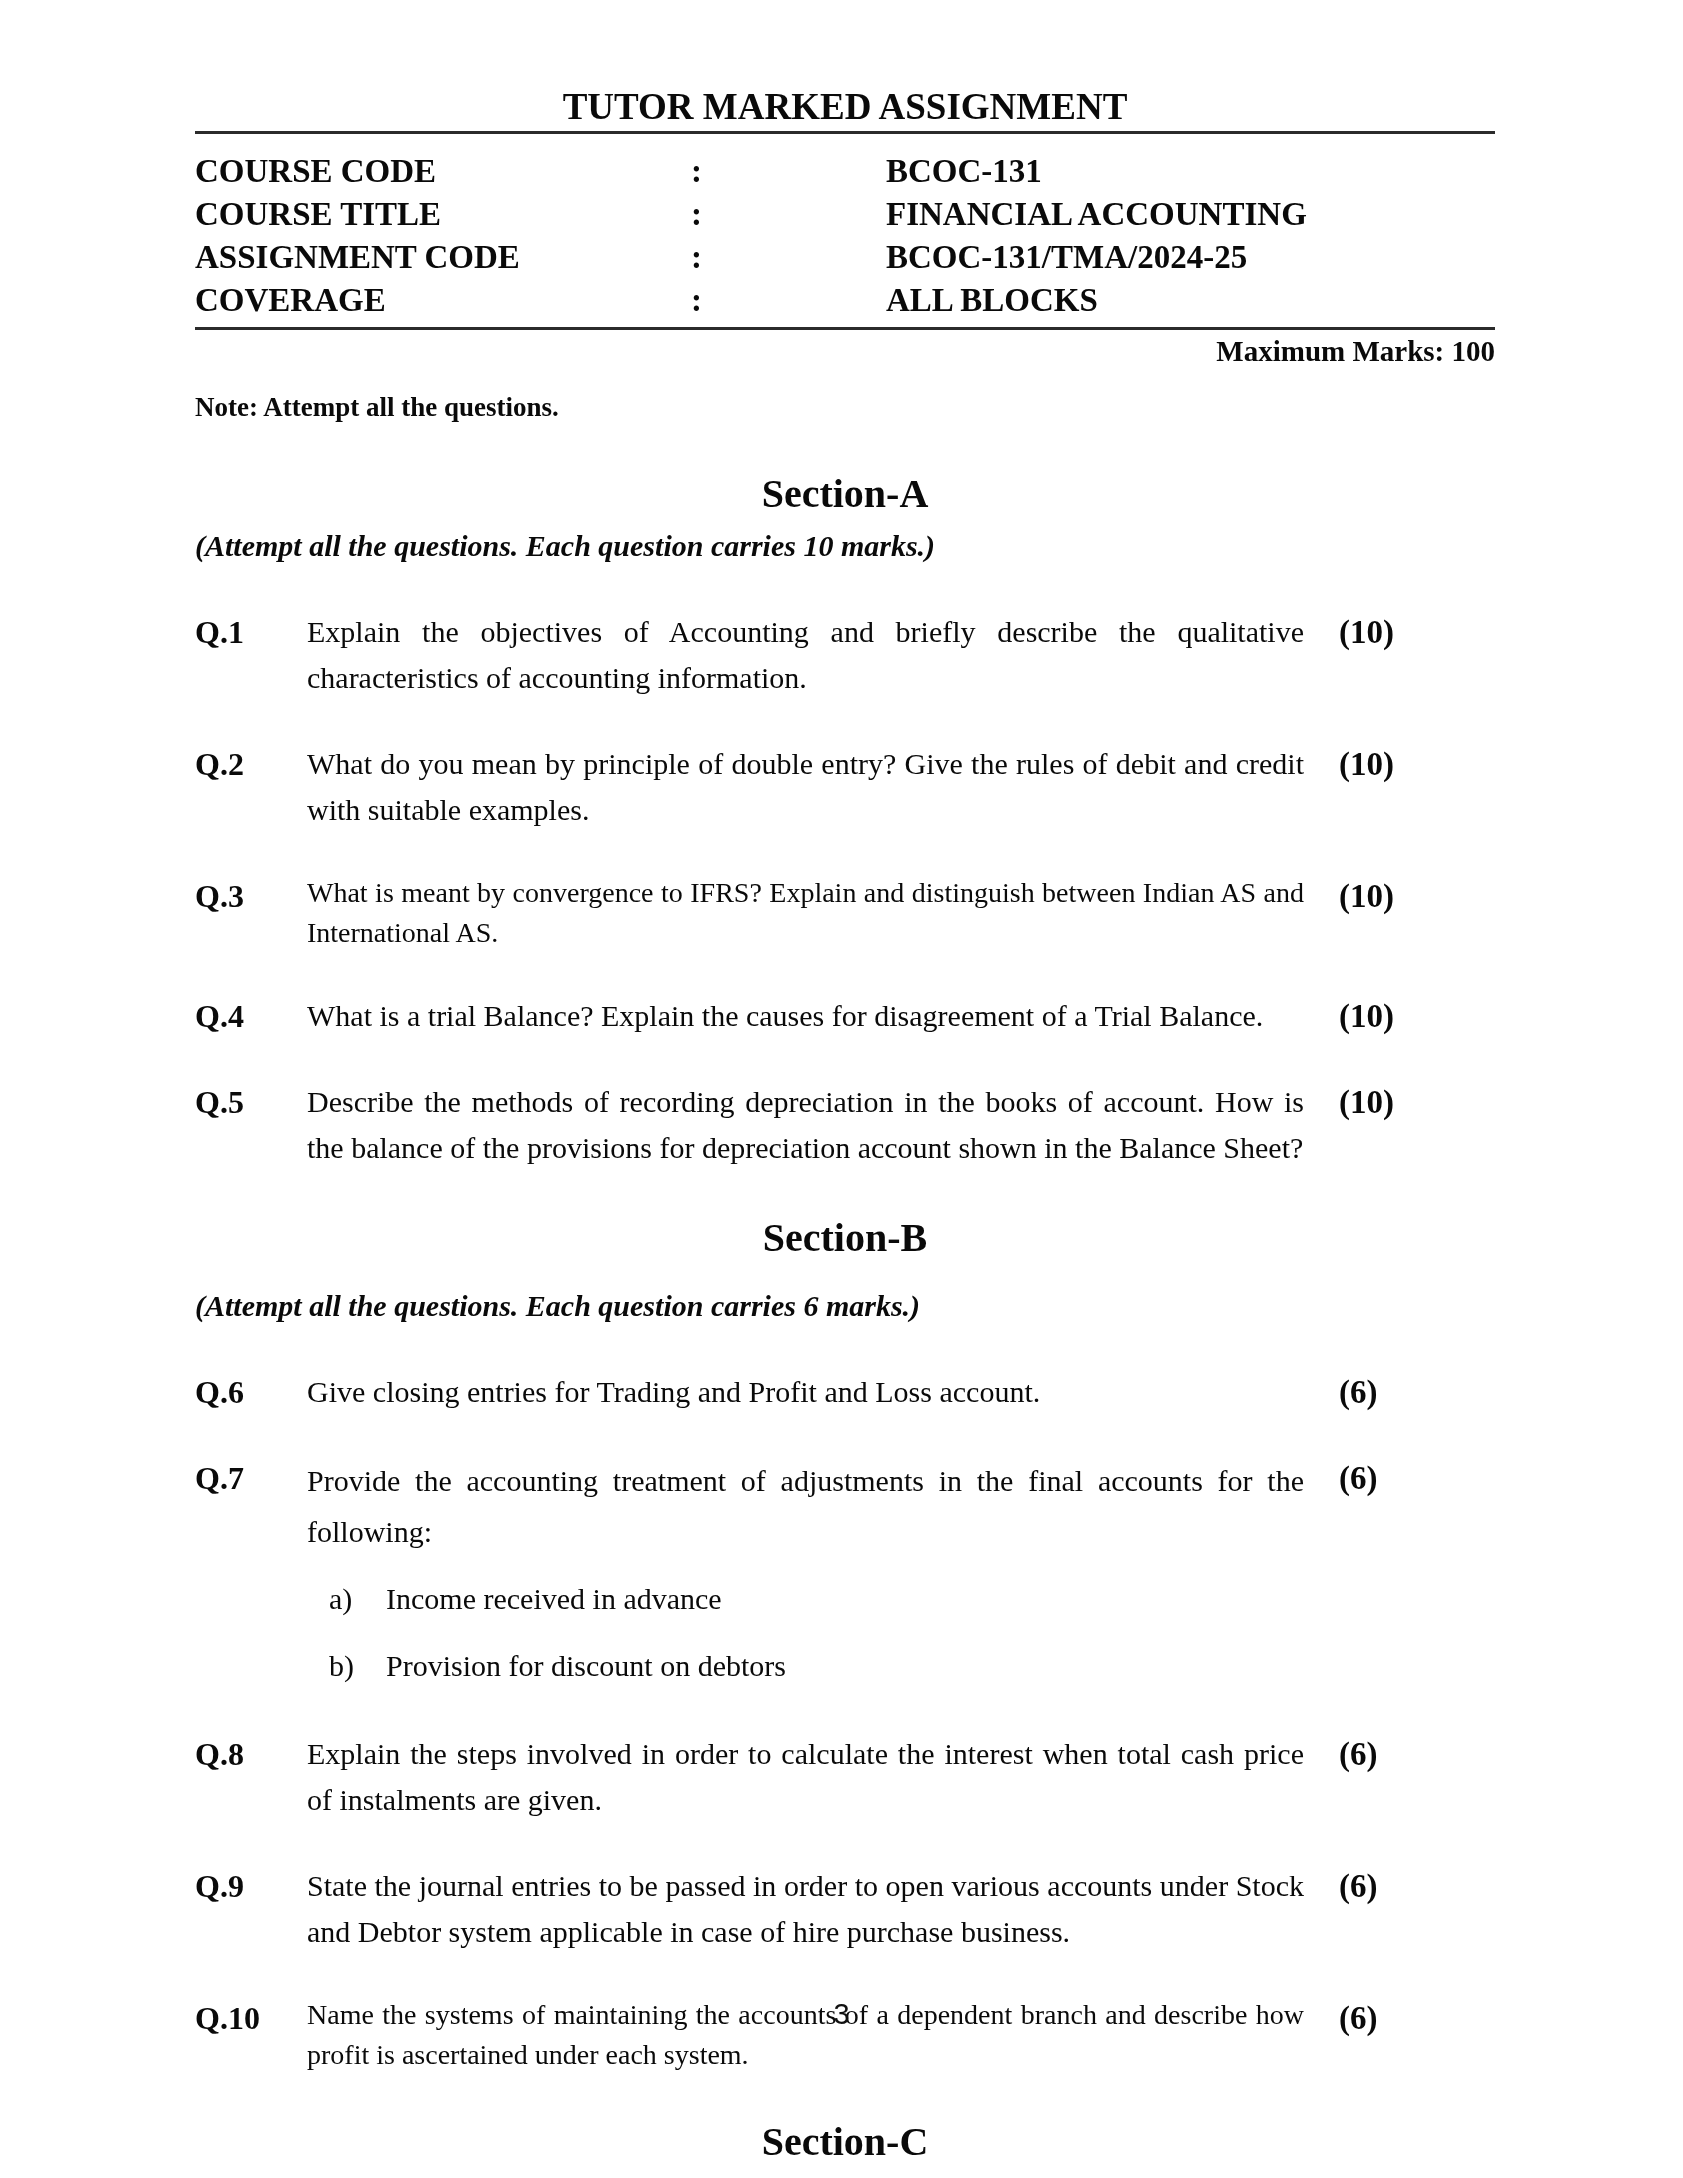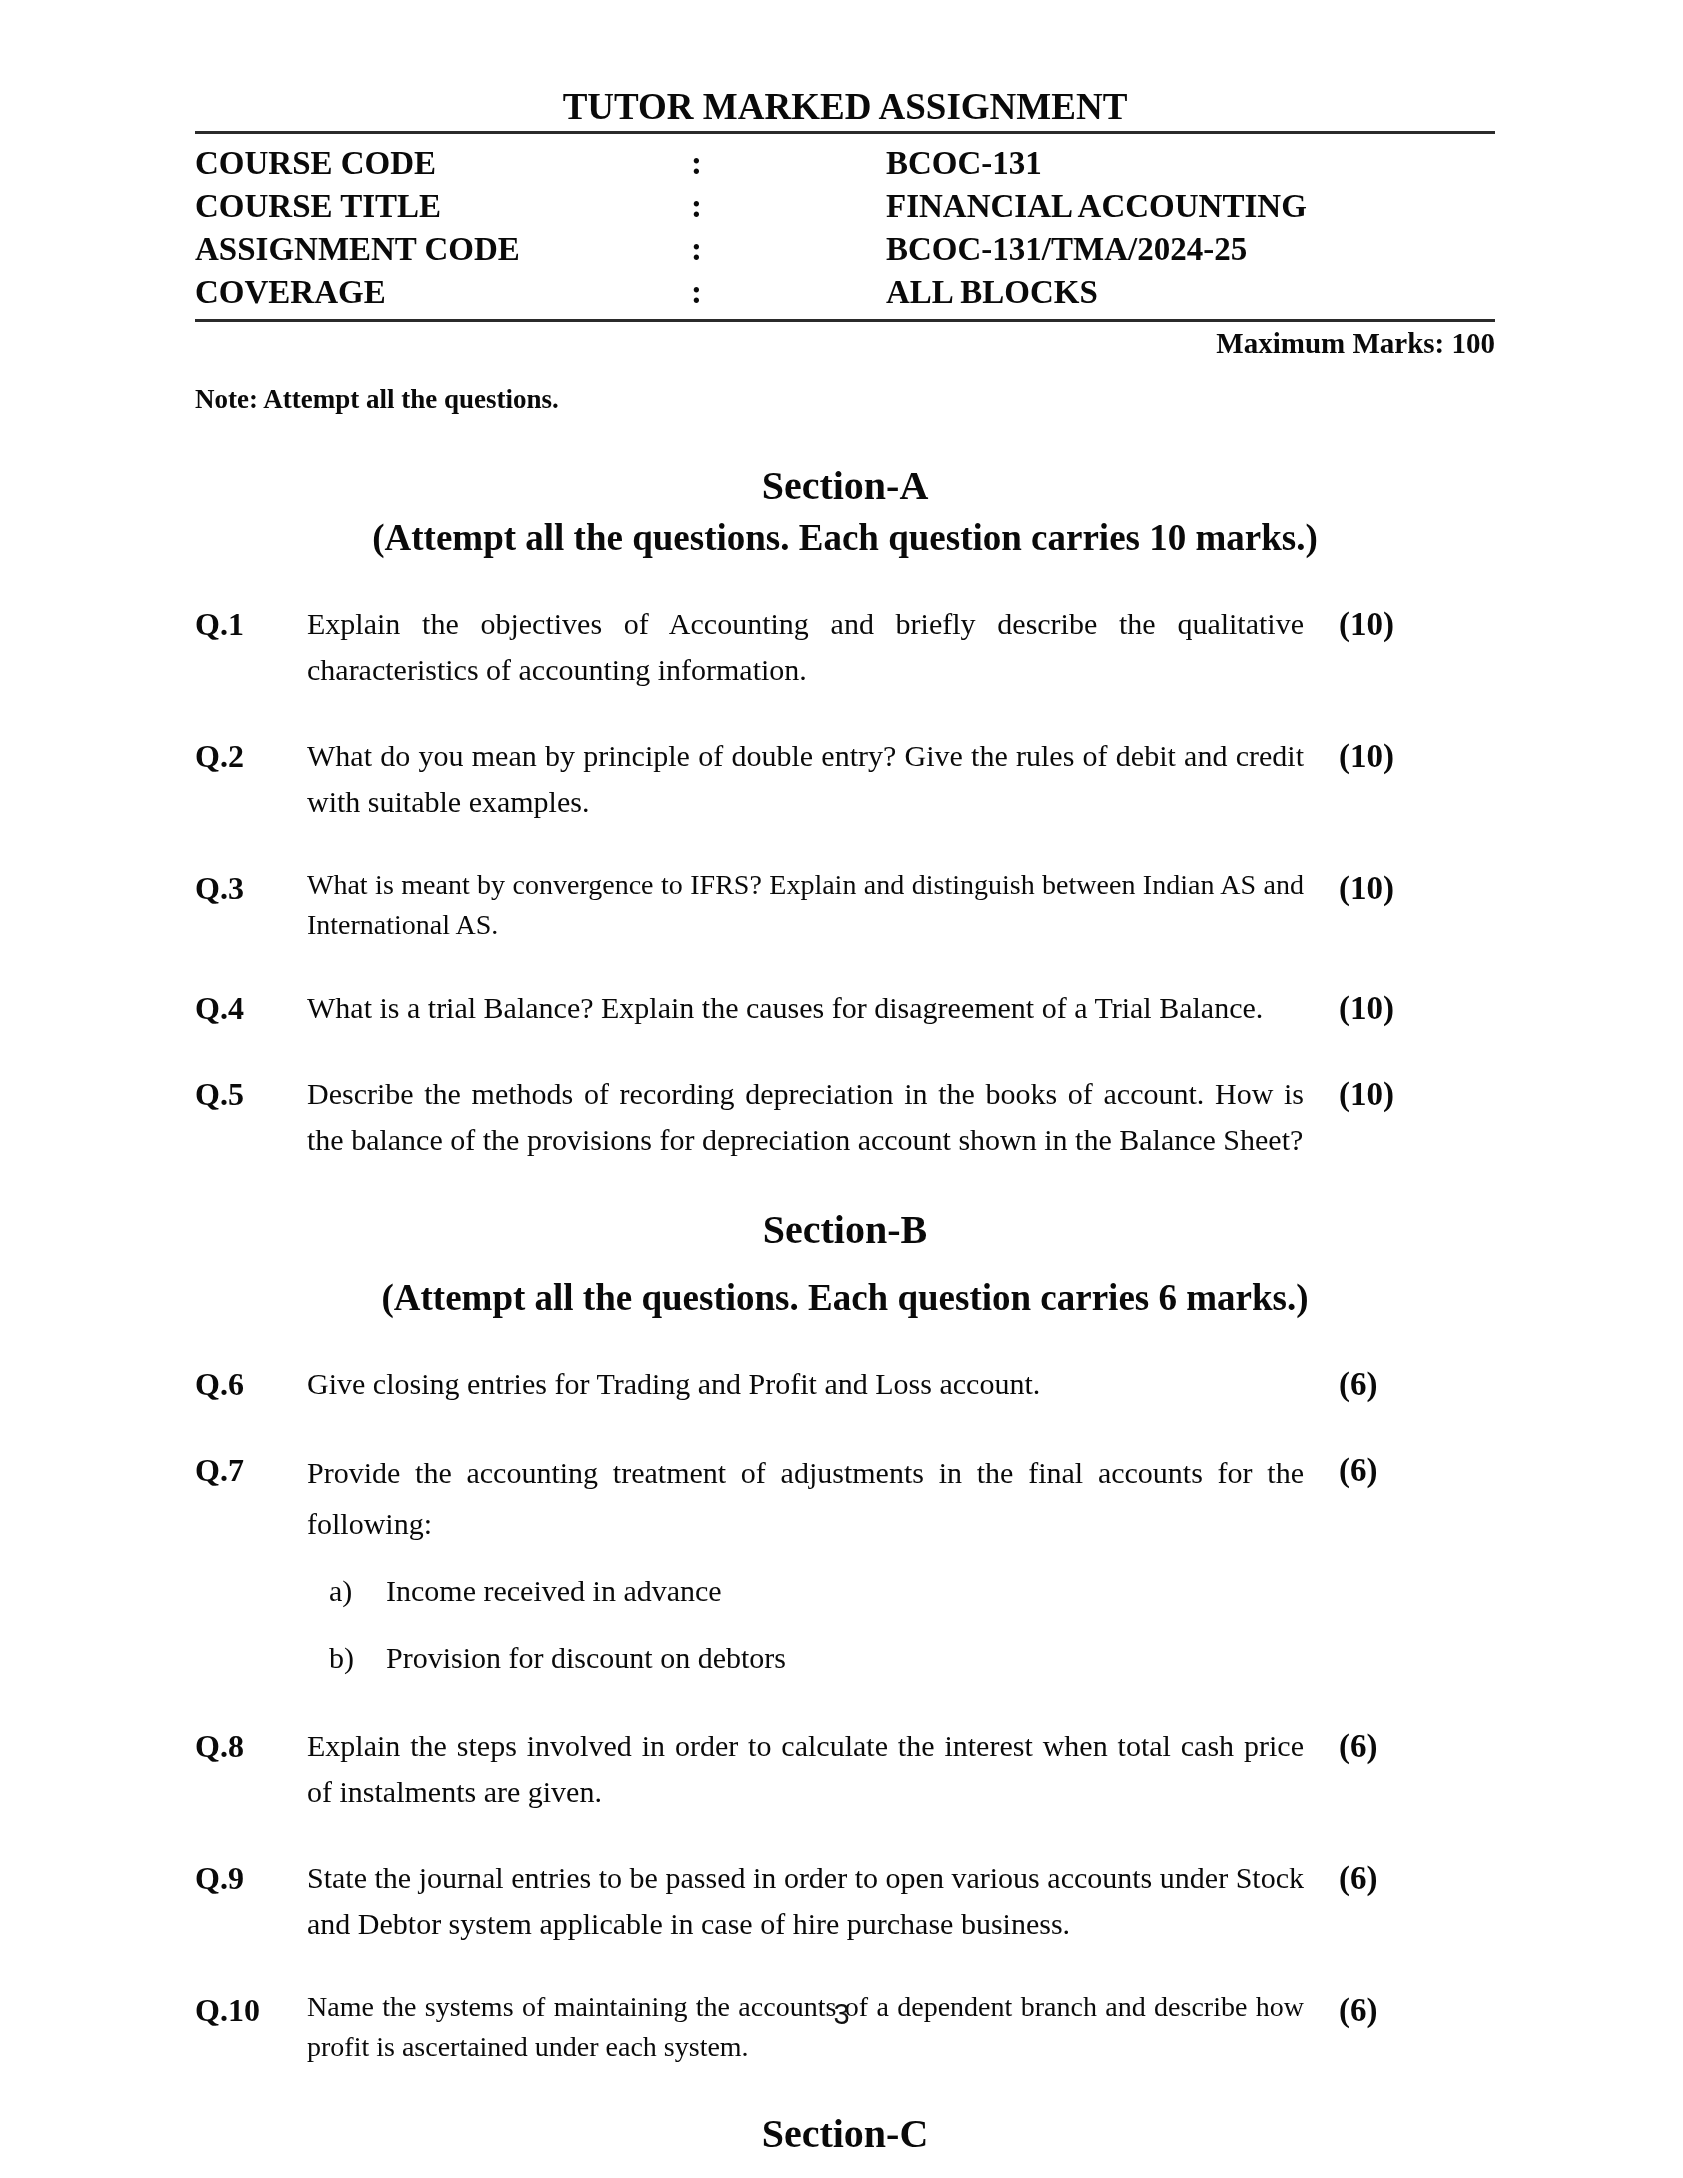--- a/index.html
+++ b/index.html
@@ -23,21 +23,21 @@
     text-align: center;
     font-weight: bold;
     font-size: 37px;
     line-height: 38px;
   }
   .title-rule {
     border-bottom: 3px solid #2b2b2b;
     margin-top: 5px;
   }
   .info-table {
-    padding-top: 8px;
+    padding-top: 16px;
   }
   .info-row {
     display: grid;
     grid-template-columns: 496px 195px 1fr;
     font-weight: bold;
     font-size: 33px;
     line-height: 43px;
   }
   .info-rule {
     border-bottom: 3px solid #2b2b2b;
@@ -57,25 +57,25 @@
     line-height: 40px;
   }
   .section-heading {
     text-align: center;
     font-weight: bold;
     font-size: 40px;
     line-height: 46px;
     margin-top: 44px;
   }
   .section-subtitle {
-    text-align: center;
-    font-weight: bold;
-    font-size: 37px;
+    font-weight: bold;
+    font-size: 30px;
     line-height: 38px;
     margin-top: 10px;
+    font-style: italic;
   }
   .questions {
     margin-top: 44px;
   }
   .question {
     display: grid;
     grid-template-columns: 112px 997px 35px 1fr;
     margin-bottom: 40px;
   }
   .q-number {

